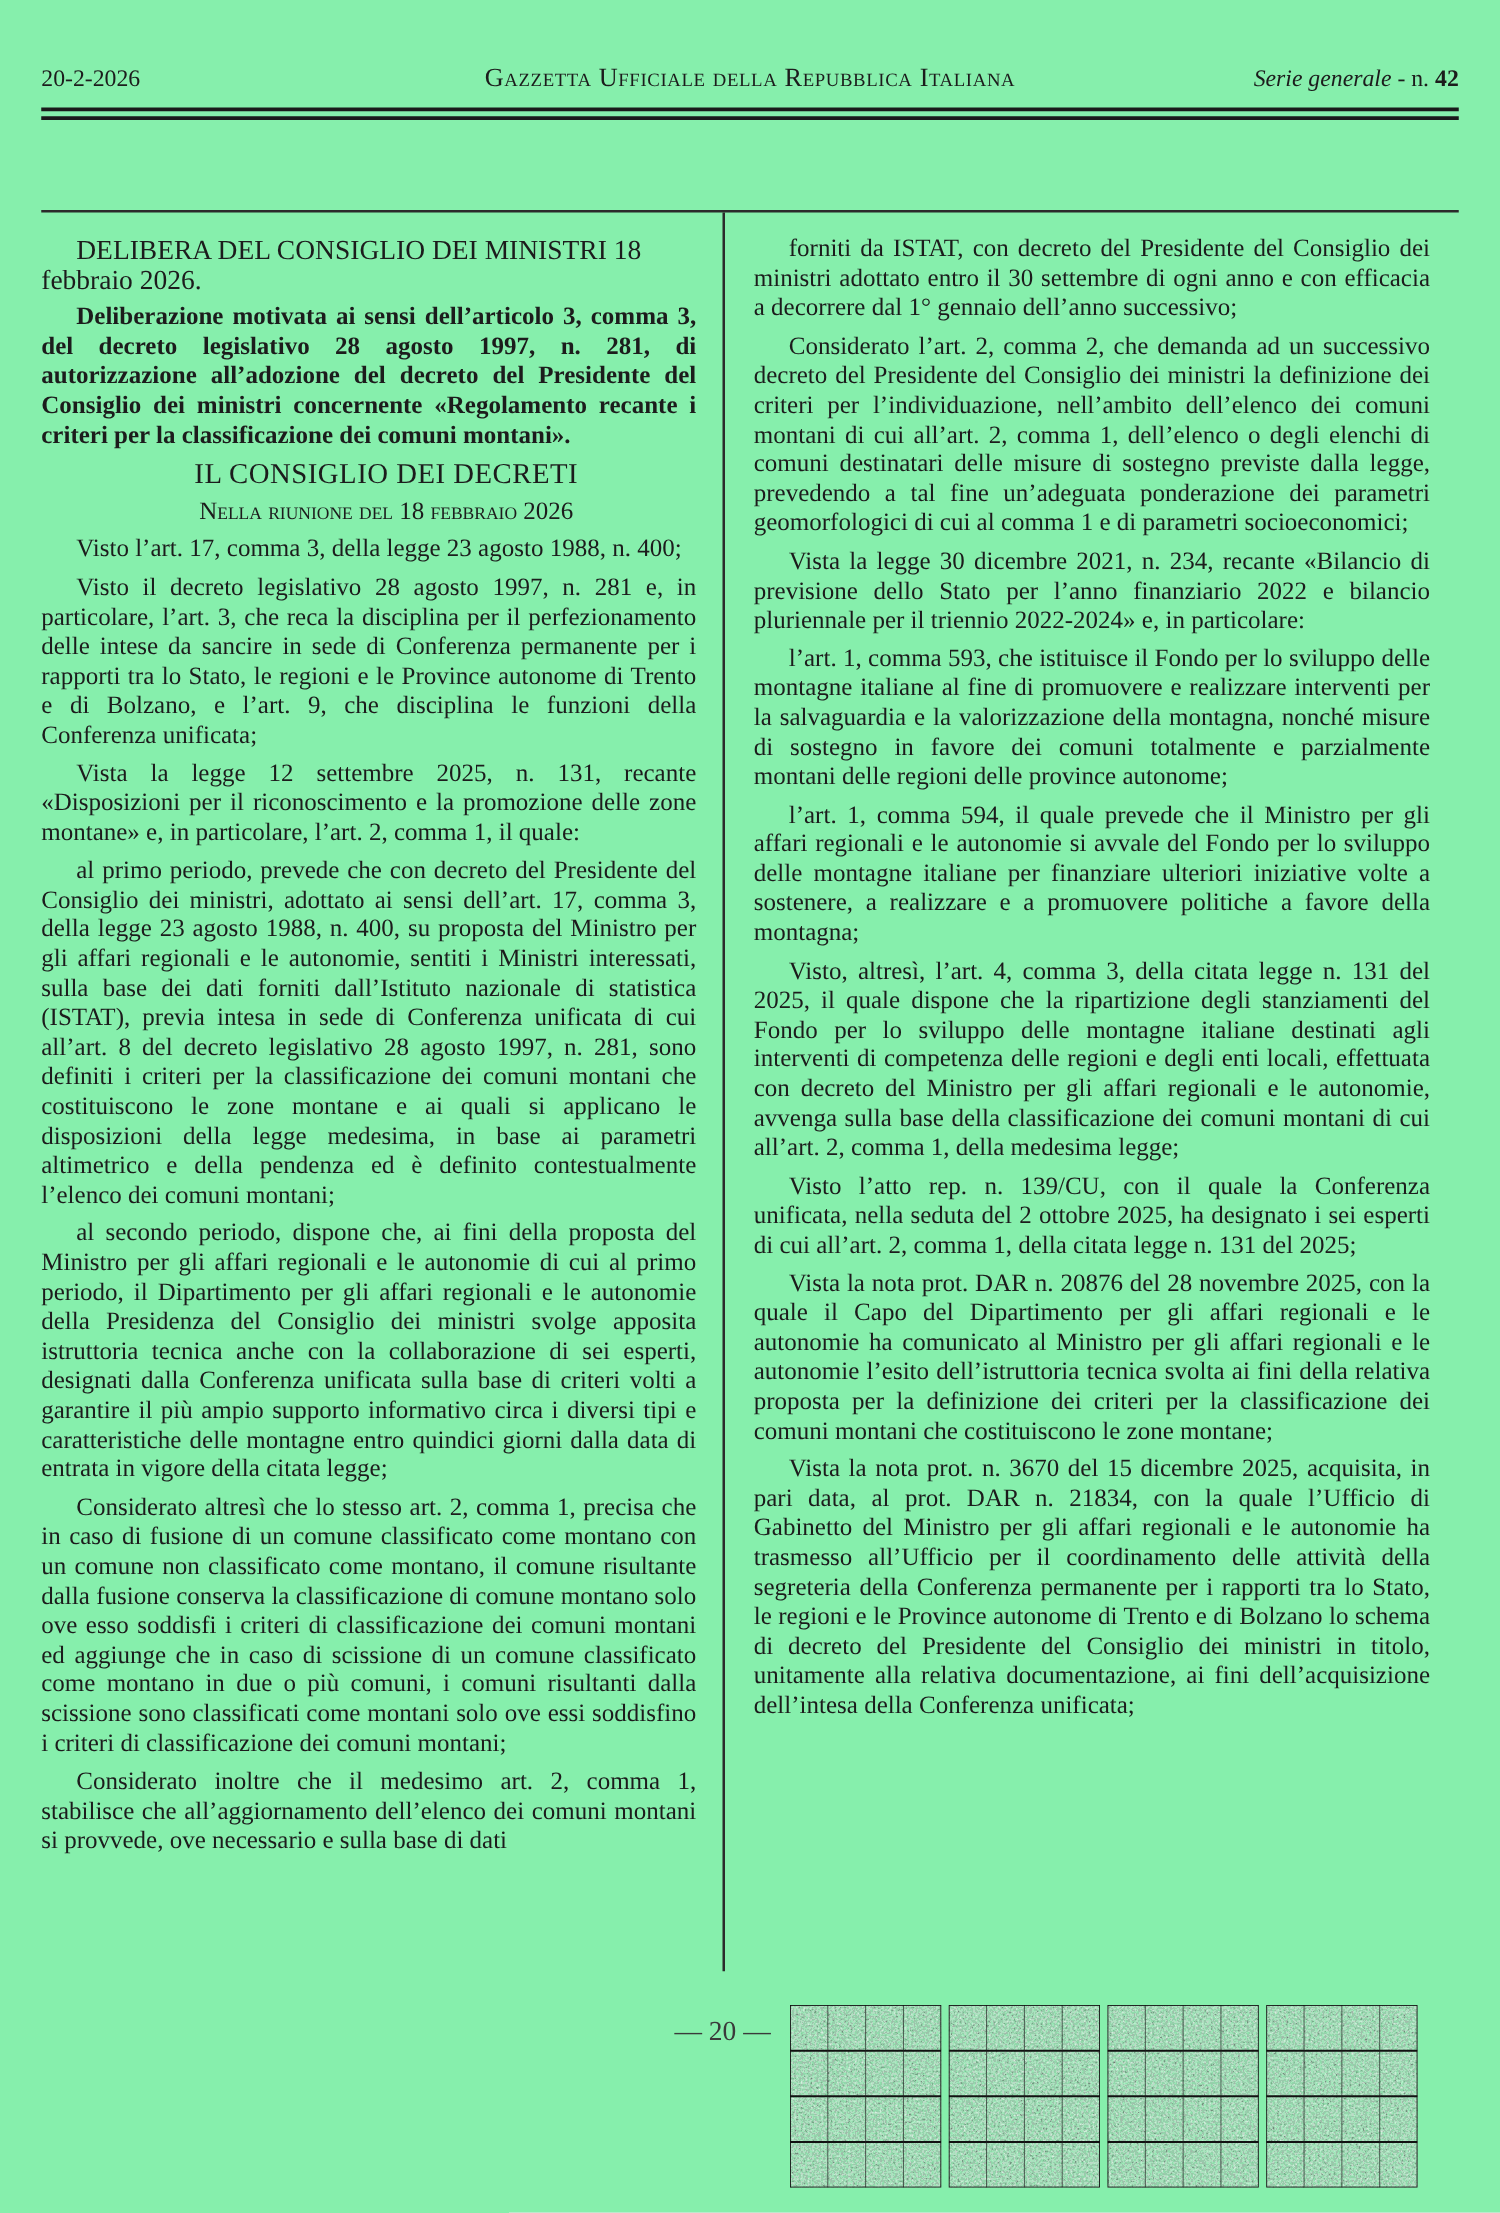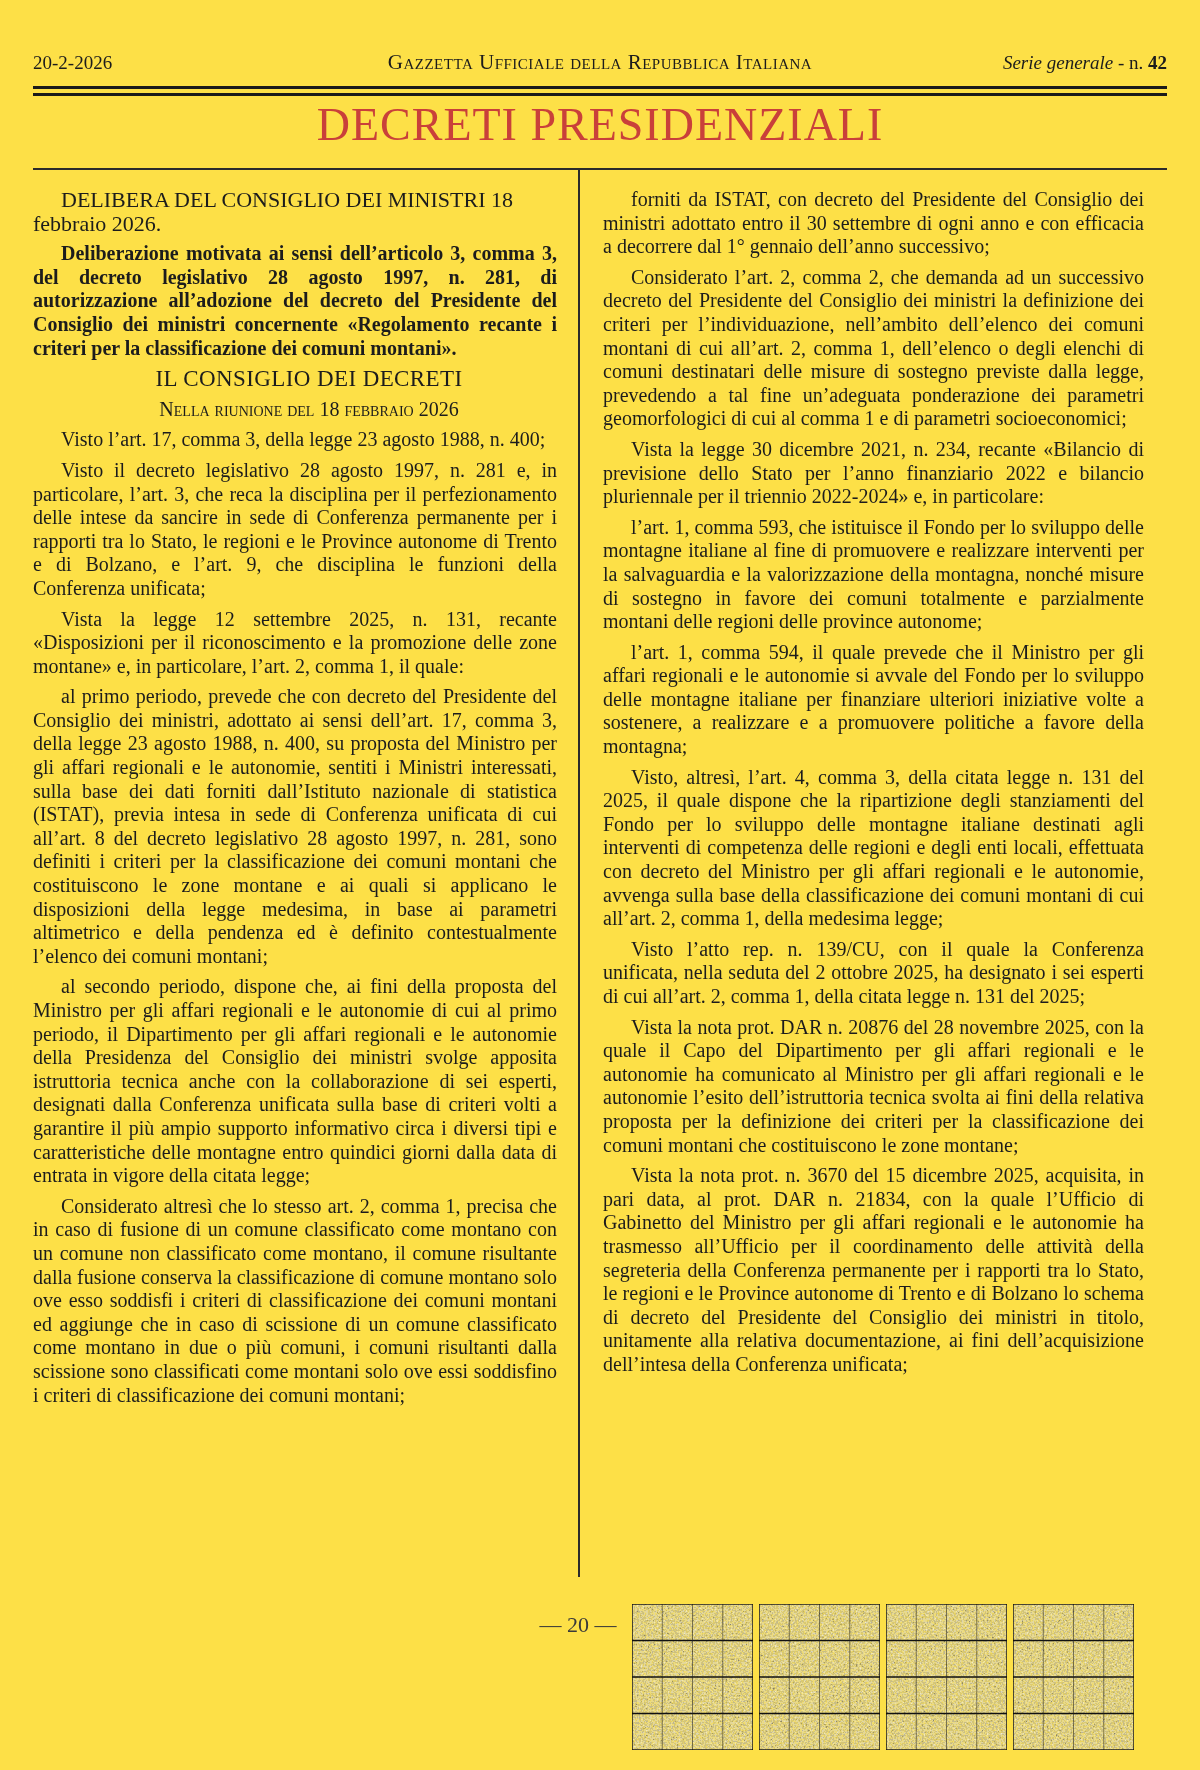--- a/index.html
+++ b/index.html
@@ -5,21 +5,21 @@
   :root{
     --accent:#c9403a;
     --ink:#1c1c1c;
     --rule:#1a1a1a;
   }
   html,body{margin:0;padding:0;background:#e8e8e8;}
   .page{
     position:relative;
     width:1200px;height:1770px;
     margin:0 auto;
-    background:#fde047;
+    background:#86efac;
     font-family:"Liberation Serif","DejaVu Serif",serif;
     color:var(--ink);
     overflow:hidden;
   }
   
   .running-head{
     position:absolute;left:33px;right:33px;top:50px;
     display:grid;grid-template-columns:1fr auto 1fr;align-items:baseline;
     font-size:19px;
   }
@@ -83,37 +83,37 @@
 <div class="page">
 
   <header class="running-head">
     <span class="rh-date">20-2-2026</span>
     <span class="rh-masthead">Gazzetta Ufficiale della Repubblica Italiana</span>
     <span class="rh-series"><span class="it">Serie generale</span><span> - n. </span><span class="num">42</span></span>
   </header>
 
   <div class="double-rule"></div>
 
-  <h1 class="section-title">DECRETI PRESIDENZIALI</h1>
 
   <div class="thin-rule"></div>
   <div class="col-divider"></div>
 
   <div class="columns">
     <div class="col col-left" id="col-left">
         <p class="p-title">DELIBERA DEL CONSIGLIO DEI MINISTRI 18 febbraio 2026.</p>
         <p class="p-bold">Deliberazione motivata ai sensi dell’articolo 3, comma 3, del decreto legislativo 28 agosto 1997, n. 281, di autorizzazione all’adozione del decreto del Presidente del Consiglio dei ministri concernente «Regolamento recante i criteri per la classificazione dei comuni montani».</p>
         <p class="p-center-title">IL CONSIGLIO DEI DECRETI</p>
         <p class="p-center-sub">Nella riunione del 18 febbraio 2026</p>
         <p>Visto l’art. 17, comma 3, della legge 23 agosto 1988, n. 400;</p>
         <p>Visto il decreto legislativo 28 agosto 1997, n. 281 e, in particolare, l’art. 3, che reca la disciplina per il perfezionamento delle intese da sancire in sede di Conferenza permanente per i rapporti tra lo Stato, le regioni e le Province autonome di Trento e di Bolzano, e l’art. 9, che disciplina le funzioni della Conferenza unificata;</p>
         <p>Vista la legge 12 settembre 2025, n. 131, recante «Disposizioni per il riconoscimento e la promozione delle zone montane» e, in particolare, l’art. 2, comma 1, il quale:</p>
         <p class="p-deep">al primo periodo, prevede che con decreto del Presidente del Consiglio dei ministri, adottato ai sensi dell’art. 17, comma 3, della legge 23 agosto 1988, n. 400, su proposta del Ministro per gli affari regionali e le autonomie, sentiti i Ministri interessati, sulla base dei dati forniti dall’Istituto nazionale di statistica (ISTAT), previa intesa in sede di Conferenza unificata di cui all’art. 8 del decreto legislativo 28 agosto 1997, n. 281, sono definiti i criteri per la classificazione dei comuni montani che costituiscono le zone montane e ai quali si applicano le disposizioni della legge medesima, in base ai parametri altimetrico e della pendenza ed è definito contestualmente l’elenco dei comuni montani;</p>
         <p class="p-deep">al secondo periodo, dispone che, ai fini della proposta del Ministro per gli affari regionali e le autonomie di cui al primo periodo, il Dipartimento per gli affari regionali e le autonomie della Presidenza del Consiglio dei ministri svolge apposita istruttoria tecnica anche con la collaborazione di sei esperti, designati dalla Conferenza unificata sulla base di criteri volti a garantire il più ampio supporto informativo circa i diversi tipi e caratteristiche delle montagne entro quindici giorni dalla data di entrata in vigore della citata legge;</p>
         <p>Considerato altresì che lo stesso art. 2, comma 1, precisa che in caso di fusione di un comune classificato come montano con un comune non classificato come montano, il comune risultante dalla fusione conserva la classificazione di comune montano solo ove esso soddisfi i criteri di classificazione dei comuni montani ed aggiunge che in caso di scissione di un comune classificato come montano in due o più comuni, i comuni risultanti dalla scissione sono classificati come montani solo ove essi soddisfino i criteri di classificazione dei comuni montani;</p>
+        <p>Considerato inoltre che il medesimo art. 2, comma 1, stabilisce che all’aggiornamento dell’elenco dei comuni montani si provvede, ove necessario e sulla base di dati</p>
       </div>
     <div class="col col-right" id="col-right">
         <p class="p-noindent">forniti da ISTAT, con decreto del Presidente del Consiglio dei ministri adottato entro il 30 settembre di ogni anno e con efficacia a decorrere dal 1° gennaio dell’anno successivo;</p>
         <p>Considerato l’art. 2, comma 2, che demanda ad un successivo decreto del Presidente del Consiglio dei ministri la definizione dei criteri per l’individuazione, nell’ambito dell’elenco dei comuni montani di cui all’art. 2, comma 1, dell’elenco o degli elenchi di comuni destinatari delle misure di sostegno previste dalla legge, prevedendo a tal fine un’adeguata ponderazione dei parametri geomorfologici di cui al comma 1 e di parametri socioeconomici;</p>
         <p>Vista la legge 30 dicembre 2021, n. 234, recante «Bilancio di previsione dello Stato per l’anno finanziario 2022 e bilancio pluriennale per il triennio 2022-2024» e, in particolare:</p>
         <p class="p-deep">l’art. 1, comma 593, che istituisce il Fondo per lo sviluppo delle montagne italiane al fine di promuovere e realizzare interventi per la salvaguardia e la valorizzazione della montagna, nonché misure di sostegno in favore dei comuni totalmente e parzialmente montani delle regioni delle province autonome;</p>
         <p class="p-deep">l’art. 1, comma 594, il quale prevede che il Ministro per gli affari regionali e le autonomie si avvale del Fondo per lo sviluppo delle montagne italiane per finanziare ulteriori iniziative volte a sostenere, a realizzare e a promuovere politiche a favore della montagna;</p>
         <p>Visto, altresì, l’art. 4, comma 3, della citata legge n. 131 del 2025, il quale dispone che la ripartizione degli stanziamenti del Fondo per lo sviluppo delle montagne italiane destinati agli interventi di competenza delle regioni e degli enti locali, effettuata con decreto del Ministro per gli affari regionali e le autonomie, avvenga sulla base della classificazione dei comuni montani di cui all’art. 2, comma 1, della medesima legge;</p>
         <p>Visto l’atto rep. n. 139/CU, con il quale la Conferenza unificata, nella seduta del 2 ottobre 2025, ha designato i sei esperti di cui all’art. 2, comma 1, della citata legge n. 131 del 2025;</p>
         <p>Vista la nota prot. DAR n. 20876 del 28 novembre 2025, con la quale il Capo del Dipartimento per gli affari regionali e le autonomie ha comunicato al Ministro per gli affari regionali e le autonomie l’esito dell’istruttoria tecnica svolta ai fini della relativa proposta per la definizione dei criteri per la classificazione dei comuni montani che costituiscono le zone montane;</p>

